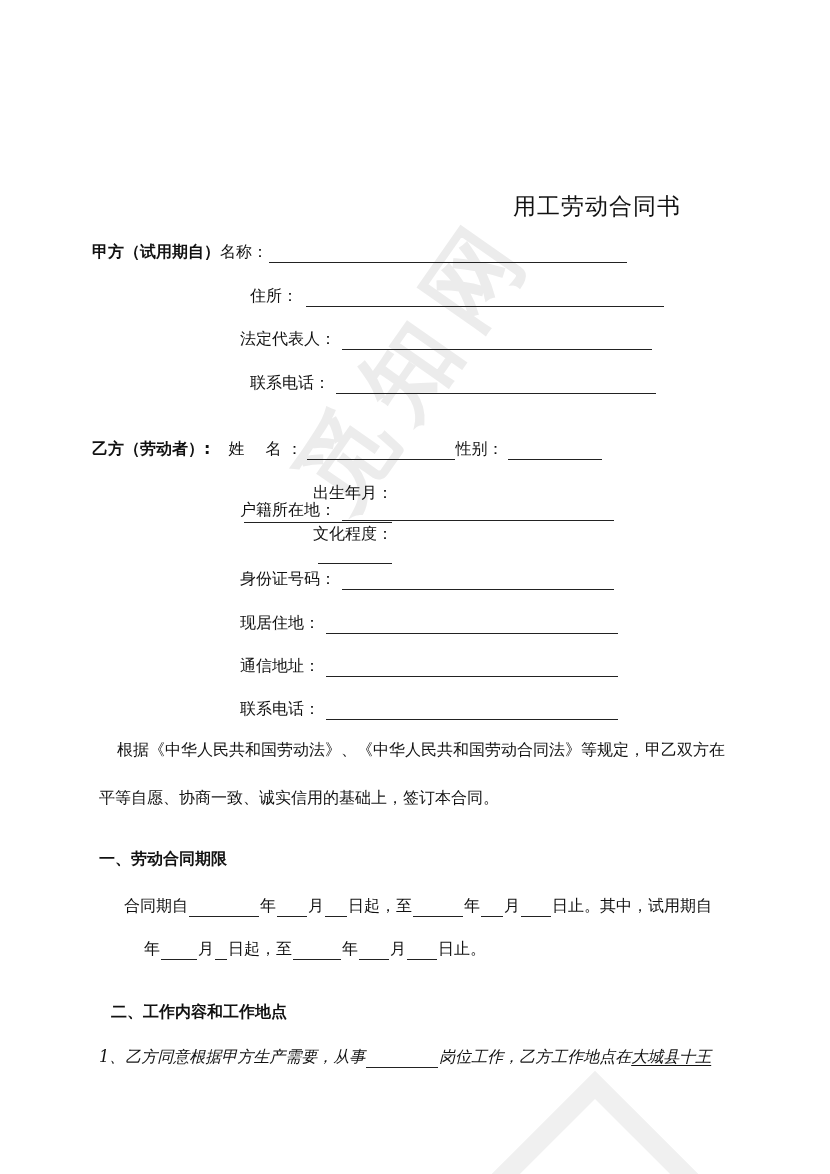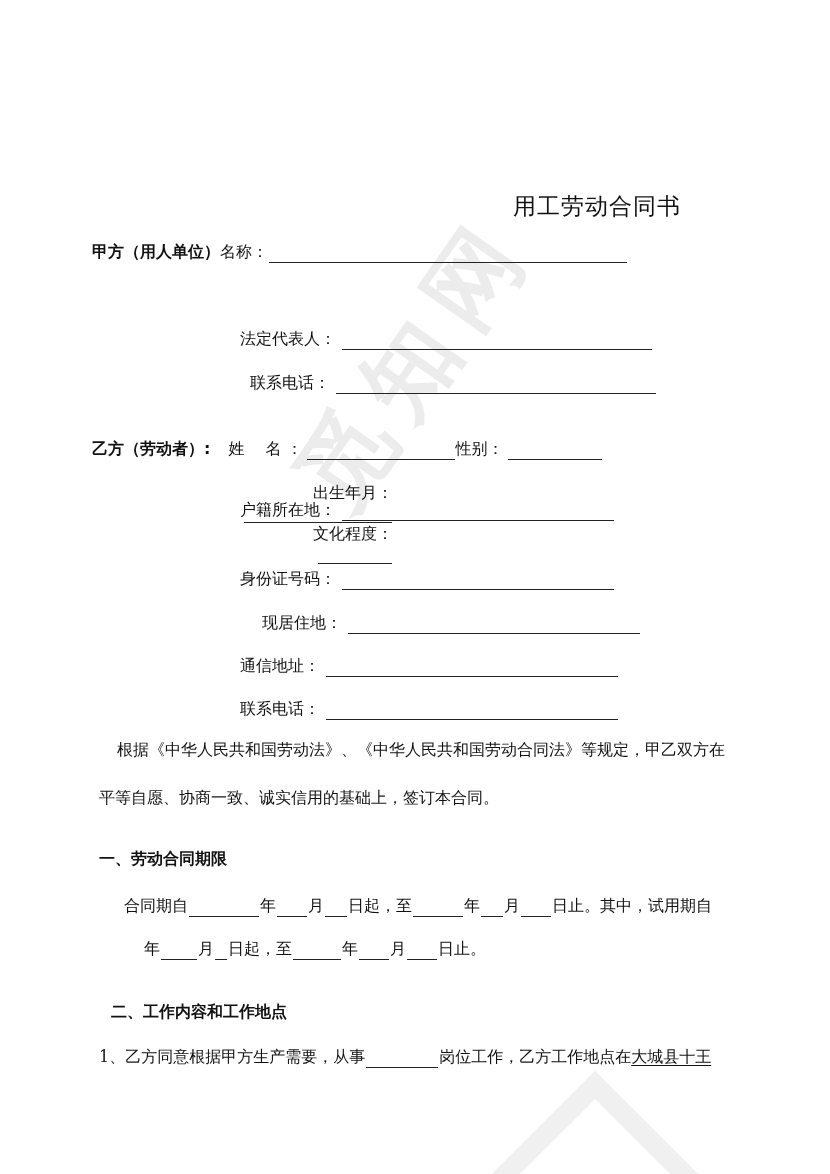--- a/index.html
+++ b/index.html
@@ -39,23 +39,27 @@
 </head>
 <body>
 
 <div class="page">
   <div class="watermark">觅知网</div>
   <div class="watermark2"></div>
 
   <div class="title">用工劳动合同书</div>
 
   <div class="line" style="left:92px; top:241px;">
-    <span class="bold">甲方（用人单位）</span>
+    <span class="bold">甲方（试用期自）</span>
     <span>名称：</span>
     <span class="blank" style="width:358px;"></span>
+  </div>
+  <div class="line" style="left:250px; top:285px;">
+    <span>住所：</span>
+    <span class="blank" style="width:358px; margin-left:8px;"></span>
   </div>
   <div class="line" style="left:240px; top:328px;">
     <span>法定代表人：</span>
     <span class="blank" style="width:310px; margin-left:6px;"></span>
   </div>
   <div class="line" style="left:250px; top:372px;">
     <span>联系电话：</span>
     <span class="blank" style="width:320px; margin-left:6px;"></span>
   </div>
 
@@ -73,21 +77,21 @@
     <span class="blank" style="width:74px; margin-left:4px;"></span>
   </div>
   <div class="line" style="left:240px; top:499px;">
     <span>户籍所在地：</span>
     <span class="blank" style="width:272px; margin-left:6px;"></span>
   </div>
   <div class="line" style="left:240px; top:568px;">
     <span>身份证号码：</span>
     <span class="blank" style="width:272px; margin-left:6px;"></span>
   </div>
-  <div class="line" style="left:240px; top:612px;margin-left:22px;">
+  <div class="line" style="left:240px; top:612px;">
     <span>现居住地：</span>
     <span class="blank" style="width:292px; margin-left:6px;"></span>
   </div>
   <div class="line" style="left:240px; top:655px;">
     <span>通信地址：</span>
     <span class="blank" style="width:292px; margin-left:6px;"></span>
   </div>
   <div class="line" style="left:240px; top:698px;">
     <span>联系电话：</span>
     <span class="blank" style="width:292px; margin-left:6px;"></span>
@@ -120,19 +124,19 @@
     <span>日起，至</span>
     <span class="blank" style="width:48px;"></span>
     <span>年</span>
     <span class="blank" style="width:30px;"></span>
     <span>月</span>
     <span class="blank" style="width:30px;"></span>
     <span>日止。</span>
   </div>
 
   <div class="heading" style="left:111px; top:1002px;">二、工作内容和工作地点</div>
-  <div class="line" style="left:99px; top:1046px;">
+  <div class="line" style="left:99px; top:1046px;font-style:italic;">
     <span>1、乙方同意根据甲方生产需要，从事</span>
     <span class="blank" style="width:72px;"></span>
     <span>岗位工作，乙方工作地点在</span>
     <span class="u">大城县十王</span>
   </div>
 </div>
 
 </body></html>

